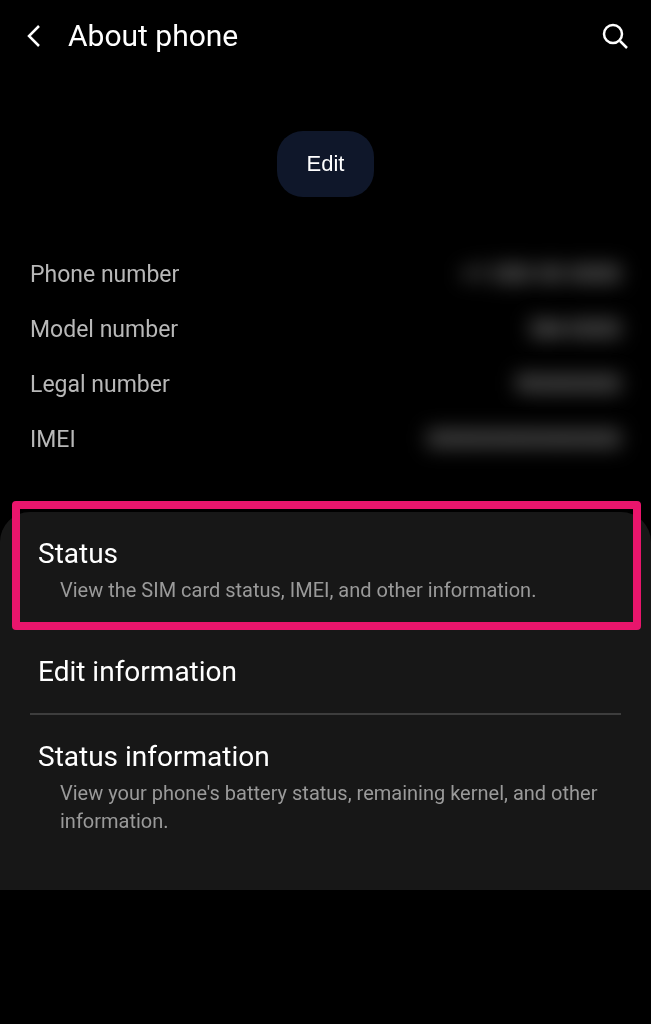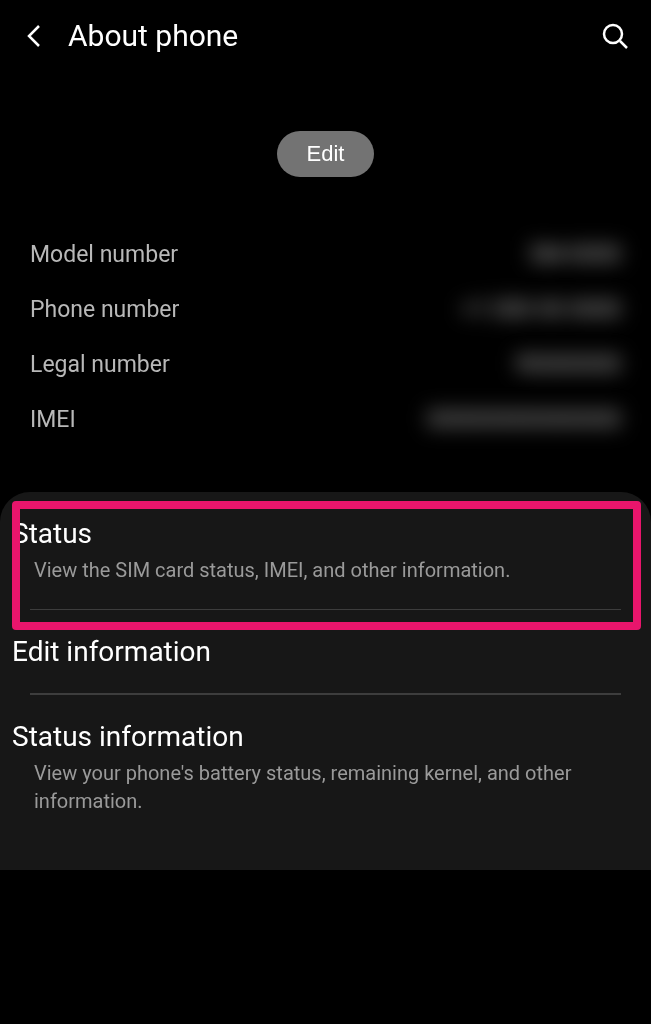--- a/index.html
+++ b/index.html
@@ -52,24 +52,24 @@
     .search-icon svg {
       width: 28px;
       height: 28px;
       stroke: #fff;
       stroke-width: 2.5;
       fill: none;
     }
     .edit-button {
       display: block;
       margin: 60px auto 40px;
-      background: #737373;
+      background: #0f172a;
       color: #fff;
       border: none;
-      padding: 10px 30px;
+      padding: 20px 30px;
       border-radius: 26px;
       font-size: 22px;
       font-weight: 500;
       cursor: pointer;
     }
     .info-section {
       padding: 10px 30px 30px;
     }
     .info-row {
       display: flex;
@@ -88,21 +88,21 @@
       user-select: none;
       text-align: right;
     }
     .card-section {
       background: #171717;
       border-radius: 30px 30px 0 0;
       margin-top: 15px;
       padding-bottom: 30px;
     }
     .list-item {
-      padding: 25px 12px;
+      padding: 25px 38px;
       cursor: pointer;
     }
     .list-item-title {
       font-size: 28px;
       color: #fff;
       margin-bottom: 6px;
     }
     .list-item-subtitle {
       font-size: 20px;
       color: #9a9a9a;
@@ -145,26 +145,26 @@
         <circle cx="12" cy="12" r="9"></circle>
         <line x1="19" y1="19" x2="26" y2="26"></line>
       </svg>
   </div>
 </div>
 
 <button class="edit-button">Edit</button>
 
 <div class="info-section">
   <div class="info-row">
+    <span class="info-label">Phone number</span>
+    <span class="info-value">+1 000 00 0000</span>
+  </div>
+  <div class="info-row">
     <span class="info-label">Model number</span>
     <span class="info-value">SM-0000</span>
-  </div>
-  <div class="info-row">
-    <span class="info-label">Phone number</span>
-    <span class="info-value">+1 000 00 0000</span>
   </div>
   <div class="info-row">
     <span class="info-label">Legal number</span>
     <span class="info-value">R0000000</span>
   </div>
   <div class="info-row">
     <span class="info-label">IMEI</span>
     <span class="info-value">000000000000000</span>
   </div>
 </div>

